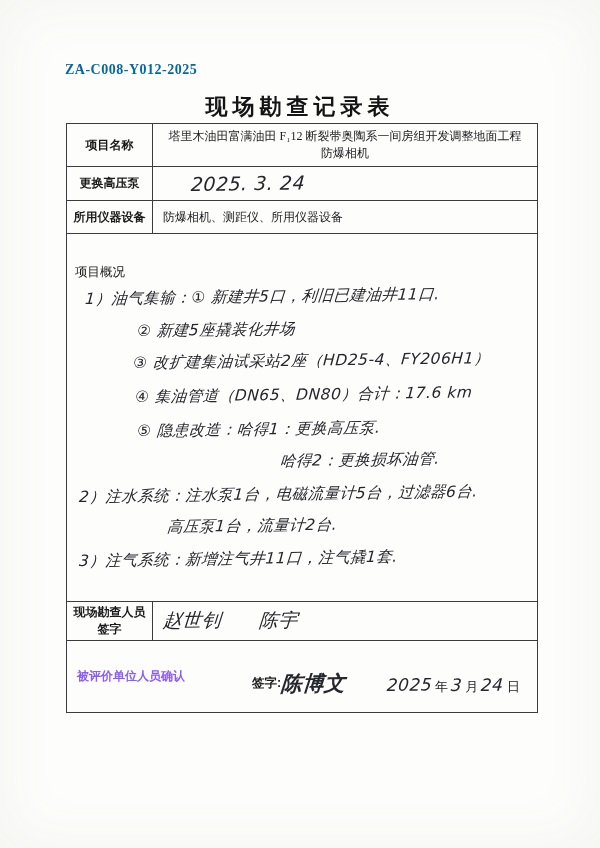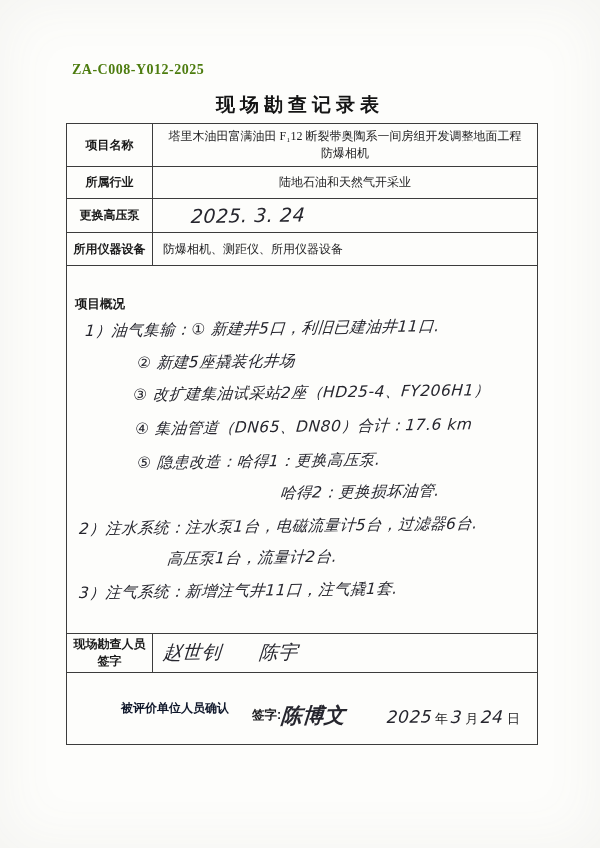--- a/index.html
+++ b/index.html
@@ -8,30 +8,30 @@
     position:relative;
     width:600px; height:848px;
     margin:0 auto;
     background:#fdfdfb;
     box-shadow: inset 0 0 60px rgba(120,115,100,0.07), 0 0 4px rgba(0,0,0,0.15);
     font-family:"Liberation Serif", serif;
     color:#1d1d1f;
     overflow:hidden;
   }
   .doc-code {
-    position:absolute; left:72px; top:62px;
+    position:absolute; left:65px; top:62px;
     font-family:"Liberation Serif", serif;
     font-weight:bold; font-size:14px; letter-spacing:0.5px;
-    color:#4d7c0f;
+    color:#0369a1;
   }
   .doc-title {
     position:absolute; left:0; top:92px; width:100%;
     text-align:center;
     font-family:Liberation Serif, serif;
-    font-weight:bold; font-size:19px; letter-spacing:5px;
+    font-weight:bold; font-size:22px; letter-spacing:5px;
     color:#141414;
   }
   table.form {
     position:absolute; left:66px; top:123px;
     width:472px;
     border-collapse:collapse;
     table-layout:fixed;
   }
   table.form td {
     border:1.2px solid #3c3c3c;
@@ -50,21 +50,21 @@
   .center { text-align:center; }
   .r1 td { height:43px; }
   .r2 td { height:32px; }
   .r3 td { height:34px; }
   .r4 td { height:33px; }
   .r6 td { height:33px;margin-top:24px; }
   td.bigcell { height:368px; vertical-align:top; padding:6px 8px; }
   td.confirmcell { height:72px; vertical-align:top; padding:8px 10px; position:relative; }
   .ov-label {
     font-family:"Liberation Sans", sans-serif;
-    font-weight:bold; font-size:12.5px; color:#1a1a1a;
+    font-weight:normal; font-size:12.5px; color:#1a1a1a;
   }
   
   .hw {
     font-family:"DejaVu Sans", sans-serif;
     font-style:italic;
     color:#26262e;
     transform:rotate(-0.8deg) skewX(-5deg);
     transform-origin:left center;
     display:inline-block;
     letter-spacing:0.5px;
@@ -77,21 +77,21 @@
   .ov-l4 { margin:15px 0 0 60px; }
   .ov-l5 { margin:15px 0 0 62px; }
   .ov-l6 { margin:11px 0 0 205px; }
   .ov-l7 { margin:17px 0 0 4px; }
   .ov-l8 { margin:11px 0 0 92px; }
   .ov-l9 { margin:16px 0 0 4px; }
   .sig-row-value .hw { font-size:19px; }
   .sig2 { margin-left:34px; }
   .confirm-label {
     font-family:"Liberation Sans", sans-serif;
-    font-weight:bold; font-size:12px; color:#0f172a;margin-left:44px;
+    font-weight:bold; font-size:12px; color:#8b5cf6;
   }
   .confirm-sign {
     position:absolute; left:185px; bottom:14px;
     font-size:12.5px; font-weight:bold;
     font-family:"Liberation Sans", sans-serif;
   }
   .confirm-sign .hw { font-size:21px; vertical-align:-4px; }
   .confirm-date {
     position:absolute; right:14px; bottom:16px;
     font-size:13px;
@@ -110,24 +110,20 @@
   <table class="form">
     <tbody>
         <tr class="r1">
       <td class="lbl">项目名称</td>
       <td class="val center">
         <div>塔里木油田富满油田 F₁12 断裂带奥陶系一间房组开发调整地面工程</div>
         <div>防爆相机</div>
       </td>
     </tr>
 
-    <tr class="r2">
-      <td class="lbl">所属行业</td>
-      <td class="val center">陆地石油和天然气开采业</td>
-    </tr>
 
     <tr class="r3">
       <td class="lbl">更换高压泵</td>
       <td class="val">
         <span class="hw hw-time">2025. 3. 24</span>
       </td>
     </tr>
 
     <tr class="r4">
       <td class="lbl">所用仪器设备</td>

